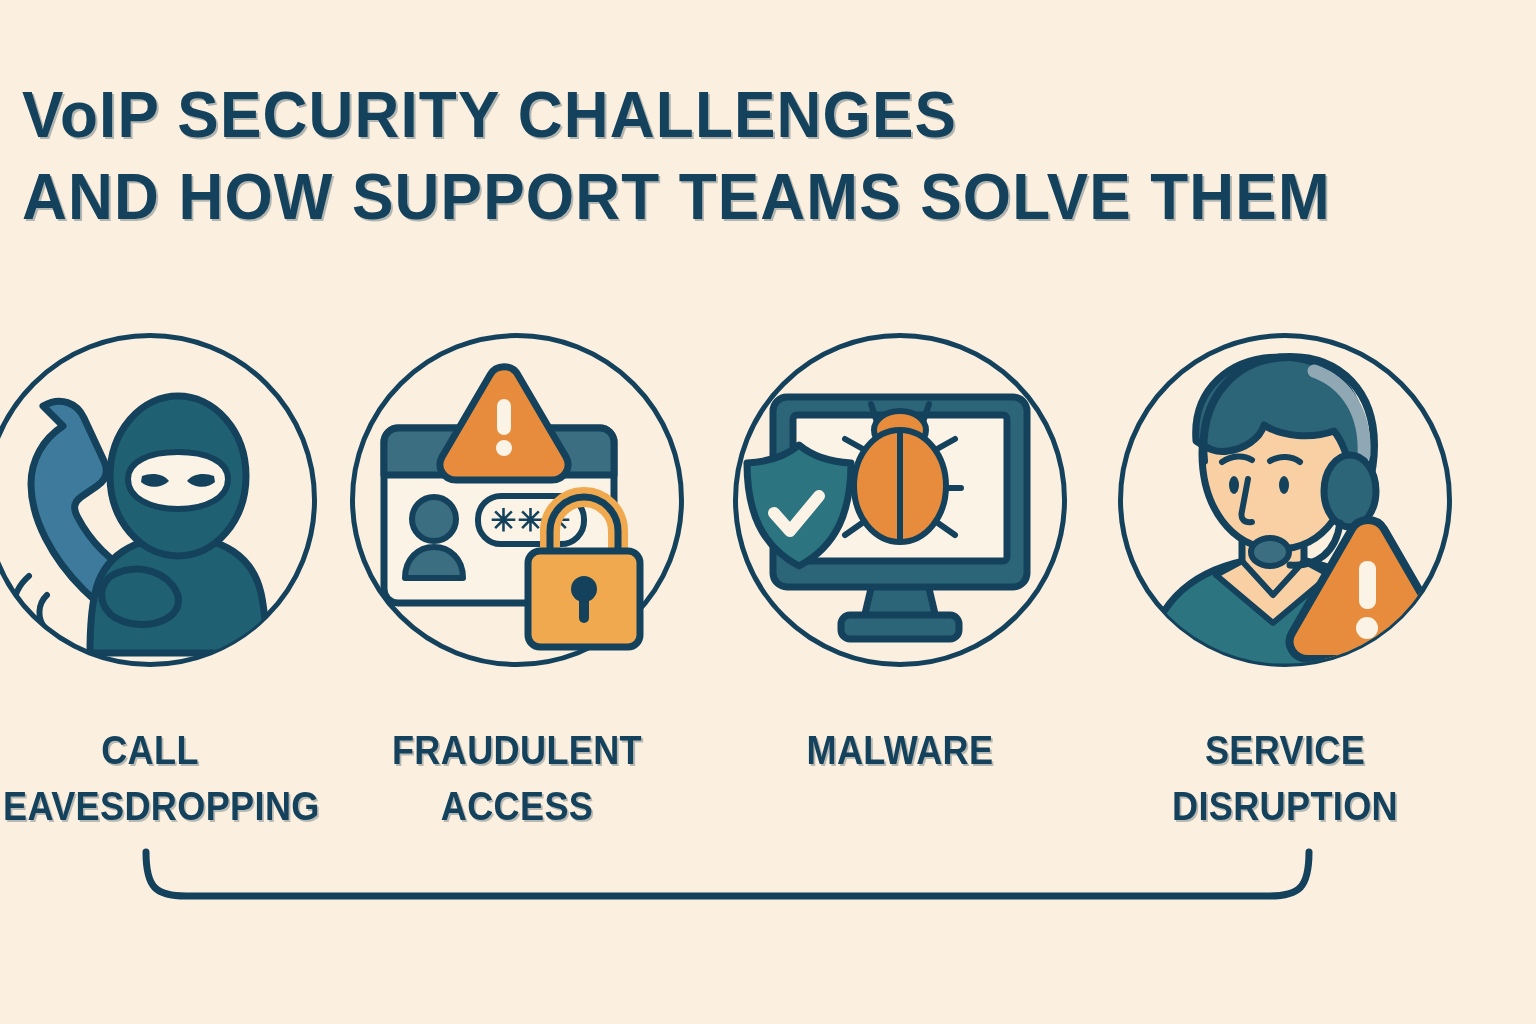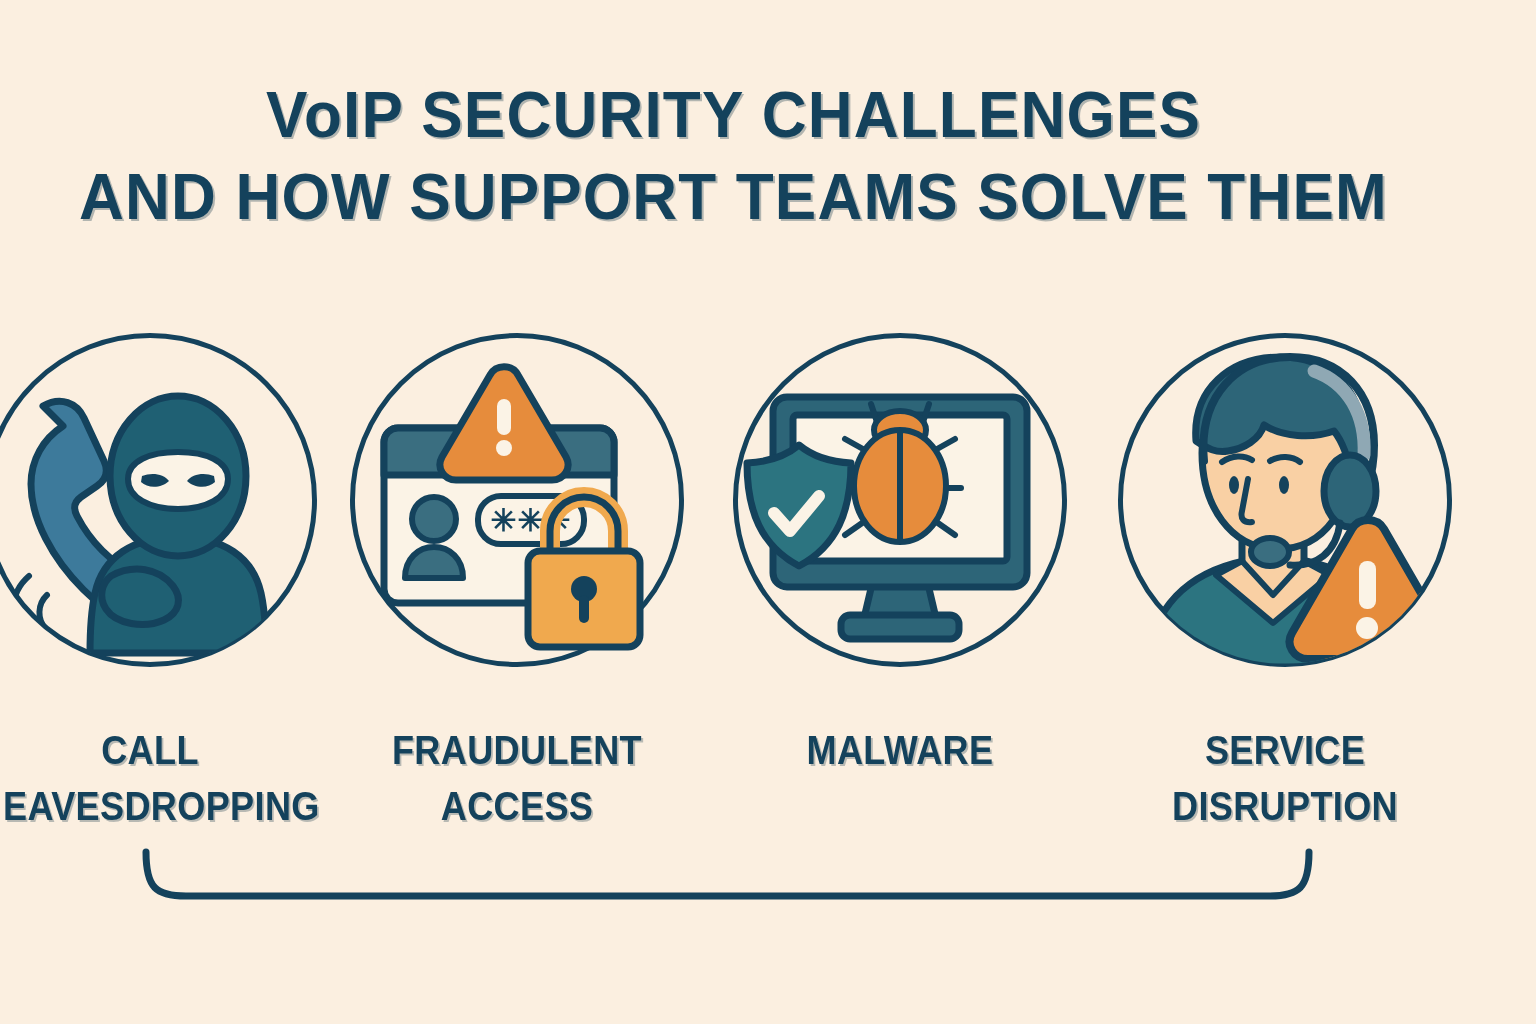--- a/index.html
+++ b/index.html
@@ -19,21 +19,20 @@
     background: #FBEFE0;
     overflow: hidden;
   }
 
   
   #title-block {
     position: absolute;
     left: 0;
     top: 74px;
     width: 1467px;
-    text-align: center;
     color: #14425C;
   }
   .title-line {
     display: block;
     font-family: "Liberation Sans", sans-serif;
     font-weight: bold;
     font-size: 63px;
     line-height: 82px;
     letter-spacing: 1.2px;
     transform: scaleX(0.97);

